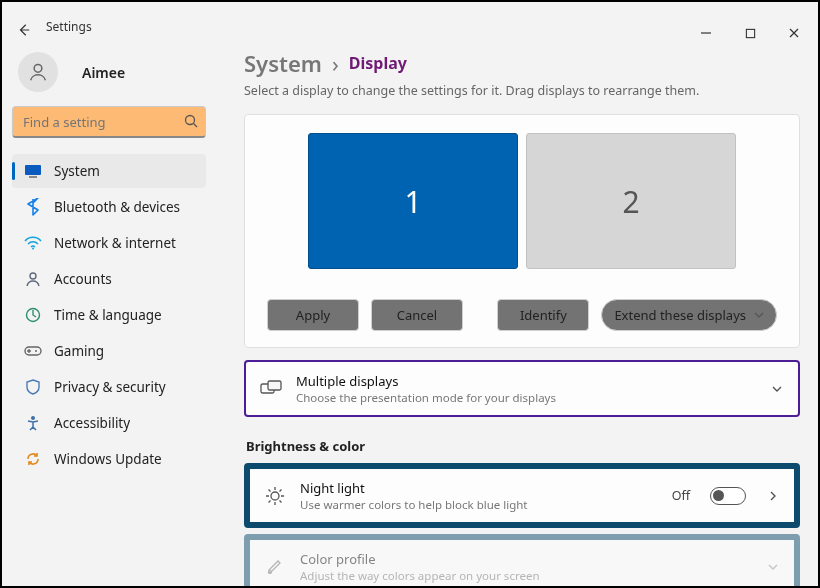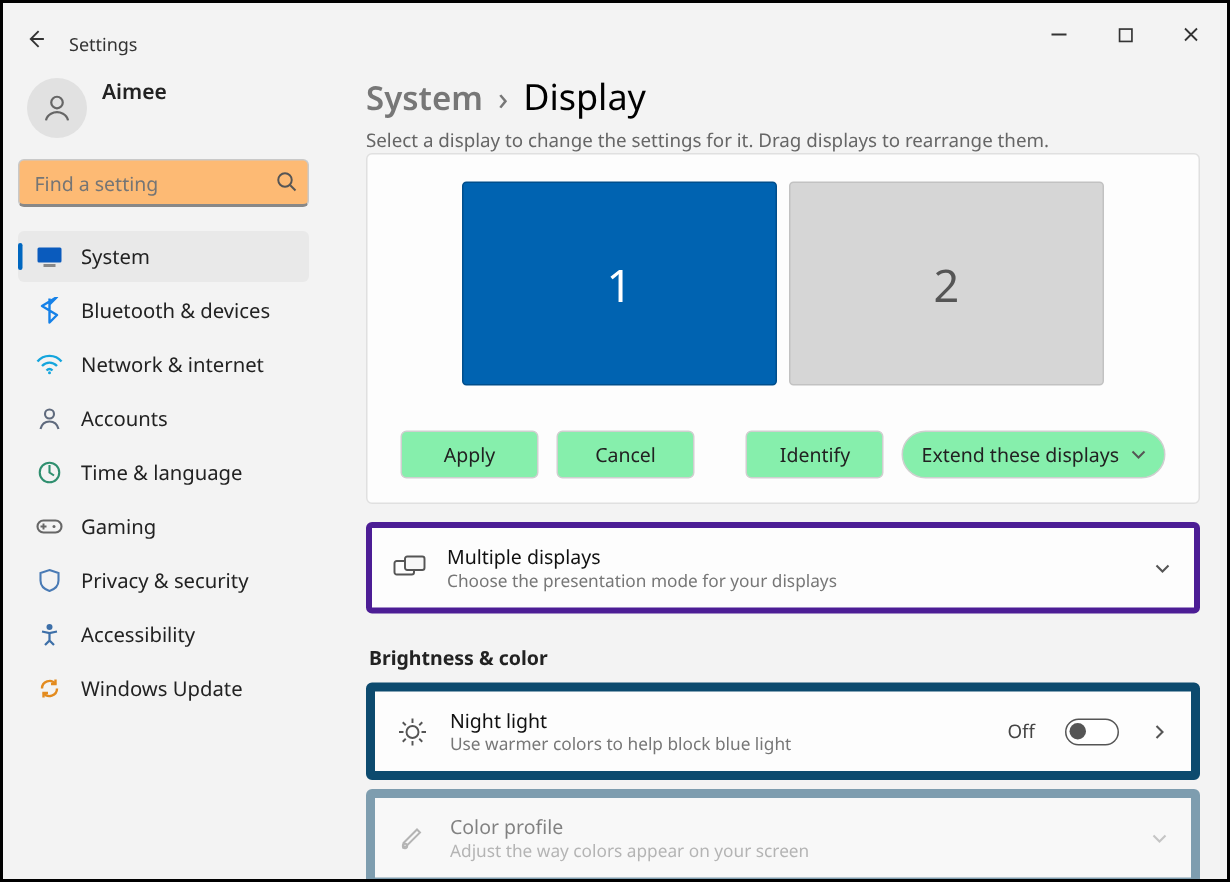--- a/index.html
+++ b/index.html
@@ -8,42 +8,42 @@
     width: 820px;
     height: 588px;
     border: 2px solid #000;
     background: #f3f3f3;
     position: relative;
     overflow: hidden;
   }
   .titlebar {
     height: 36px;
     display: flex;
-    align-items: flex-end;
-    padding: 0 2px 0 10px;
+    align-items: flex-start;
+    padding: 16px 2px 0 10px;
     font-size: 12px;
     color: #333;
   }
   .titlebar .back {
     width: 24px; height: 24px;
     display:flex; align-items:center; justify-content:center;
     margin-right: 10px;
   }
   .titlebar .title { flex: 1; }
   .winbtn {
     width: 44px; height: 30px;
     display:flex; align-items:center; justify-content:center;
     color:#333;
   }
   .layout { display:flex; height: calc(100% - 36px); }
   .sidebar {
     width: 214px;
     padding: 10px 10px 0 10px;
   }
-  .profile { display:flex; gap:10px; padding:4px 6px 14px 6px; }
+  .profile { display:flex; align-items:center; gap:24px; padding:4px 6px 14px 6px; }
   .avatar {
     width: 40px; height: 40px; border-radius: 50%;
     background:#e1e1e1; display:flex; align-items:center; justify-content:center;
     color:#555;
   }
   .uname { font-size: 14px; font-weight:600; color:#222; }
   .search {
     position: relative;
     height: 32px;
   }
@@ -83,62 +83,62 @@
     padding: 10px 18px 0 28px;
     overflow:hidden;
   }
   .breadcrumb {
     display:flex; align-items:center; gap:10px;
     font-size: 22px;
     color:#777;
     margin-bottom: 4px;
   }
   .breadcrumb .bc-sys { font-weight:600; }
-  .breadcrumb .bc-cur { font-weight:400; color:#000000; font-size:24px; }
-  .subheading { font-size:12.5px; color:#666; margin-bottom:0; }
+  .breadcrumb .bc-cur { font-weight:700; color:#701a75; font-size:16px; }
+  .subheading { font-size:12.5px; color:#666; margin-bottom:15px; }
   .panel {
     border:1px solid #e0e0e0;
     border-radius:4px;
     background:#fdfdfd;
     padding: 18px 22px 16px 22px;
   }
   .monitors { display:flex; gap:8px; justify-content:center; margin-bottom:30px; }
   .mon {
     width: 210px; height: 136px;
     display:flex; align-items:center; justify-content:center;
     font-size: 30px; color:#fff;
     border-radius:3px;
   }
   .mon1 { background:#0063b1; border:1px solid #004e8c; }
   .mon2 { background:#d6d6d6; border:1px solid #c2c2c2; color:#555; }
   .btnrow { display:flex; gap:12px; align-items:center; }
   .btn {
     height:32px; min-width:92px;
     border:1px solid #cfcfcf; border-radius:4px;
-    background:#86efac; font-size:13px; color:#222;
+    background:#737373; font-size:13px; color:#222;
     display:flex; align-items:center; justify-content:center;
     padding: 0 12px;
   }
   .btnrow .spacer { flex:1; }
   .dd { display:flex; align-items:center; gap:8px; }
   .section-title {
     font-size: 13px; font-weight:700; color:#222;
     margin: 20px 0 8px 2px;
   }
   .card {
     border:6px solid #0c4a6e;
     border-radius:4px;
     background:#fdfdfd;
     display:flex; align-items:center;
     padding: 10px 14px;
     min-height: 54px;
     margin-bottom:6px;
     gap: 14px;
   }
-  .card.highlight { border:4px solid #4c1d95; }
+  .card.highlight { border:2px solid #4c1d95; }
   .card.disabled { opacity:0.5; }
   .card .cicon { width:22px; display:flex; align-items:center; justify-content:center; color:#555; }
   .card .ctext { flex:1; }
   .card .ctitle { font-size:13px; color:#111; }
   .card .csub { font-size:11.5px; color:#777; }
   .card .right { display:flex; align-items:center; gap:20px; color:#444; font-size:12.5px; }
   .toggle {
     width:36px; height:18px; border-radius:10px;
     border:1.5px solid #555; position:relative; background:#fff;
   }

